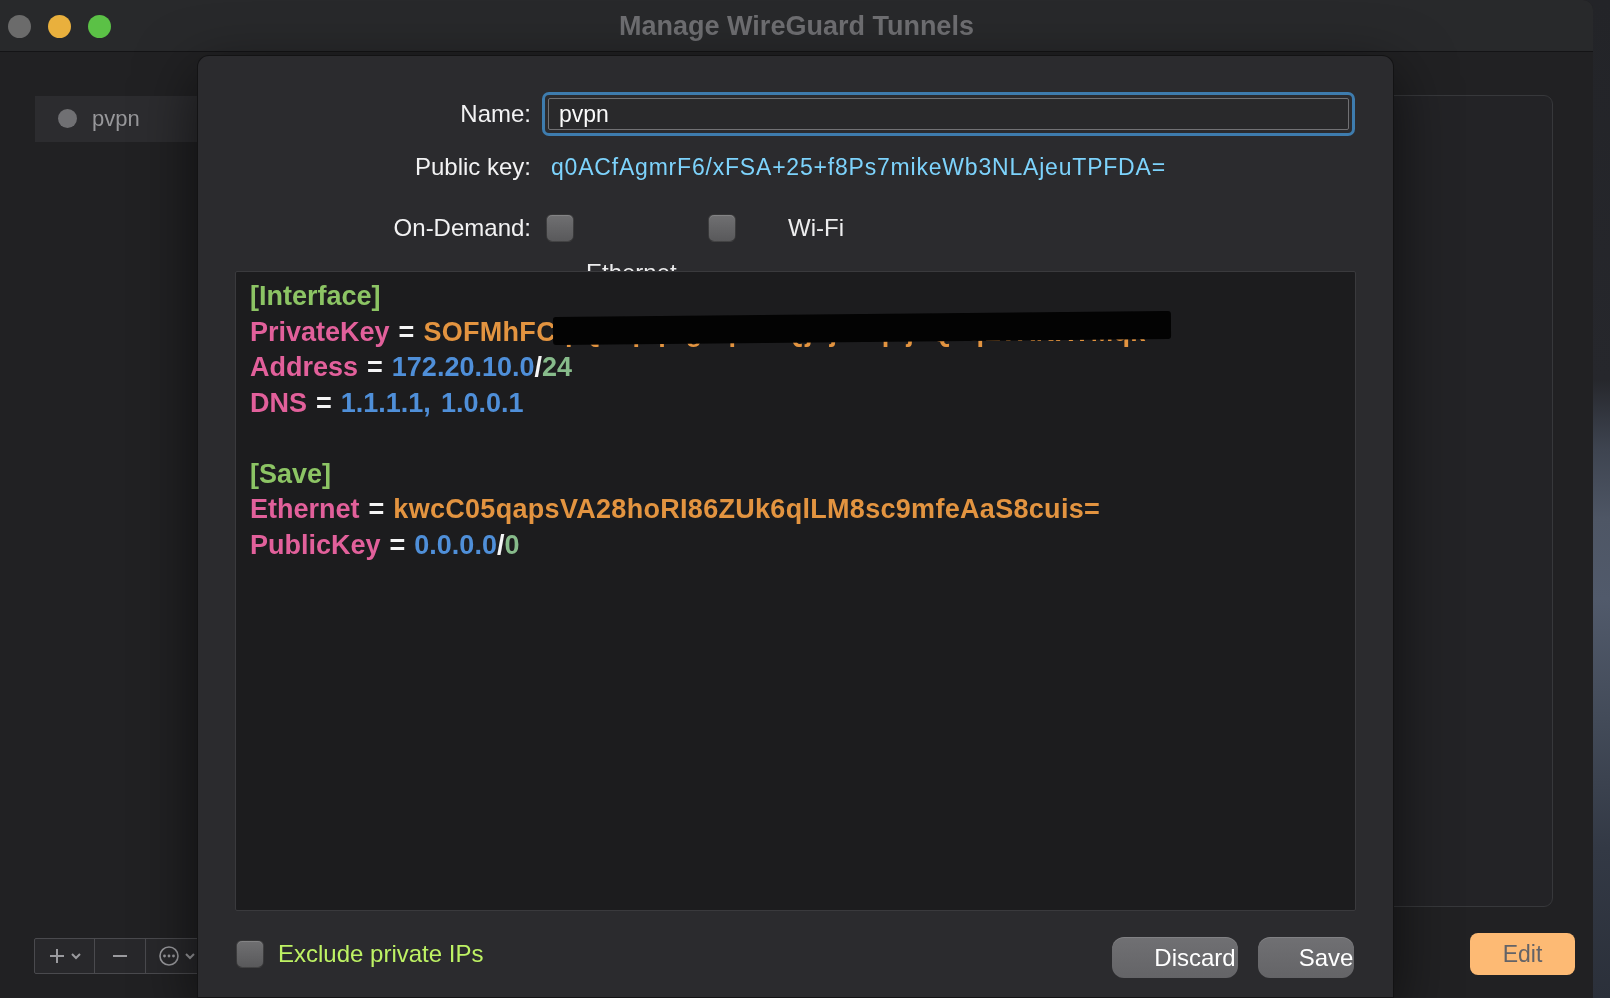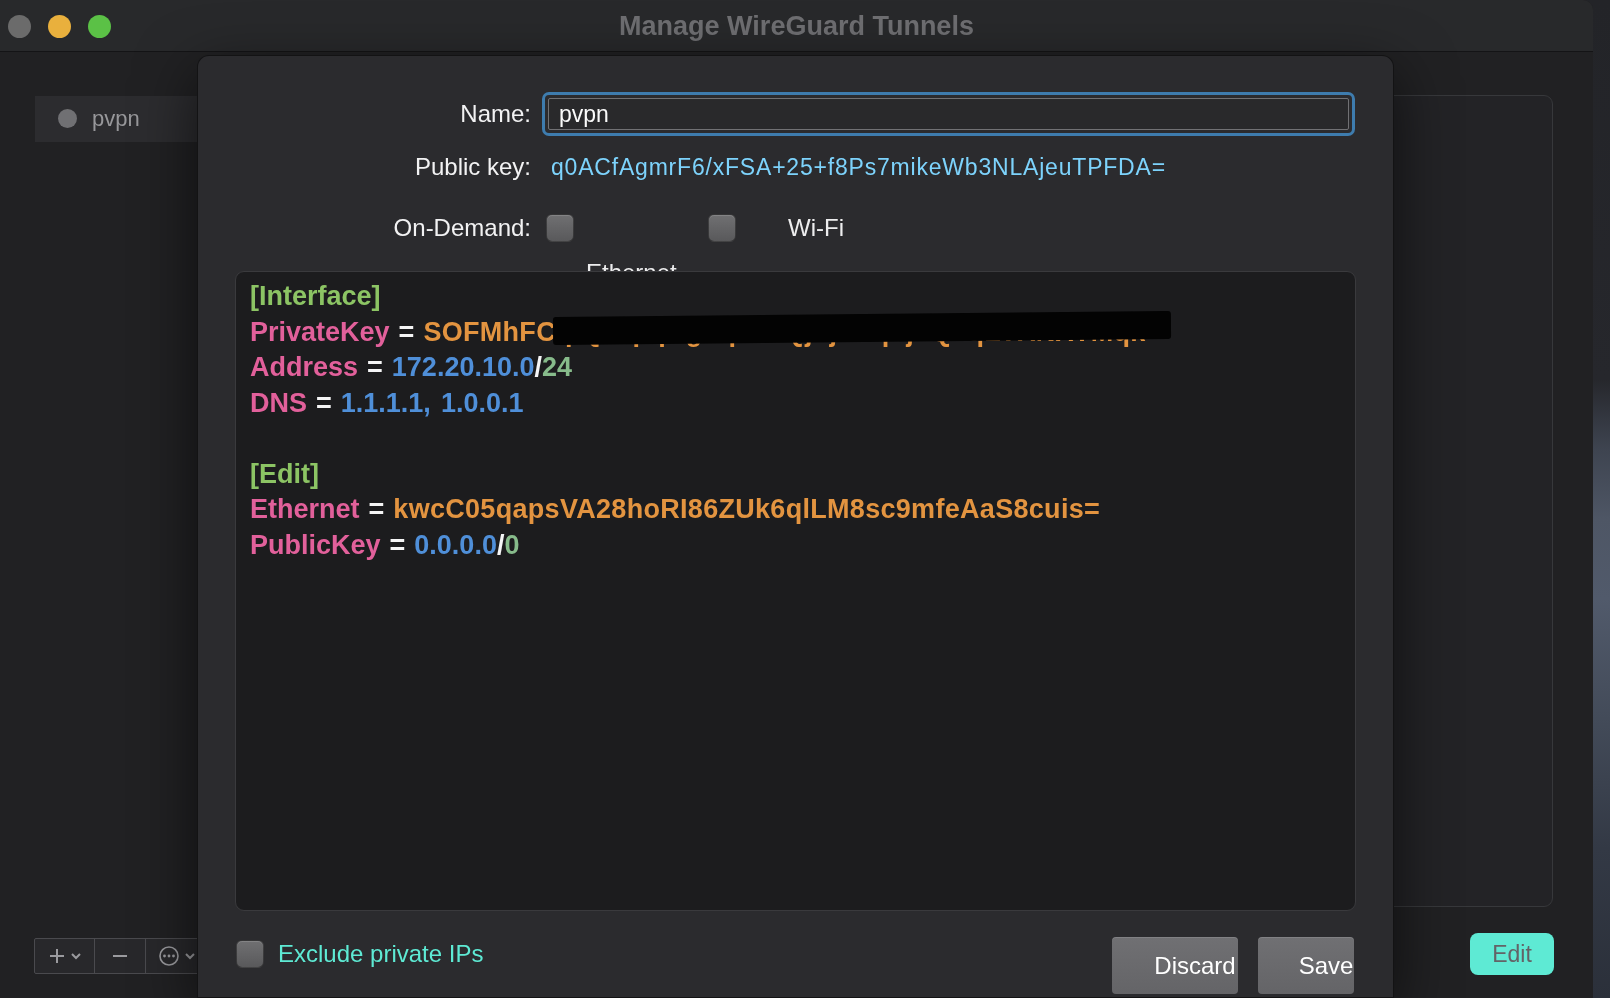--- a/index.html
+++ b/index.html
@@ -33,22 +33,22 @@
   .tunnel-row { position:absolute; left:35px; top:96px; width:162px; height:46px; background:#2C2C2F; }
   .tunnel-dot { position:absolute; left:23px; top:13px; width:19px; height:19px; border-radius:50%; background:#707073; }
   .tunnel-label { position:absolute; left:57px; top:0; height:46px; line-height:46px; font-size:22px; color:#97979A; }
 
   
   .group-box {
     position:absolute; left:215px; top:95px; width:1338px; height:812px;
     background:#232326; border:1px solid #37383B; border-radius:9px;
   }
   .edit-btn {
-    position:absolute; left:1470px; top:933px; width:84px; height:42px;
-    background:#5eead4; border:none; border-radius:8px;
+    position:absolute; left:1470px; top:933px; width:105px; height:42px;
+    background:#fdba74; border:none; border-radius:8px;
     color:#636367; font-size:23px; font-weight:500; font-family:inherit;
   }
 
   
   .segmented {
     position:absolute; left:34px; top:938px; width:175px; height:36px;
     background:#28282B; border:1px solid #4A4A4E; border-radius:2px;
     display:flex; align-items:stretch;
   }
   .seg { display:flex; align-items:center; justify-content:center; gap:4px; background:transparent; border:none; }
@@ -87,43 +87,43 @@
     box-shadow:inset 0 1px 0 rgba(255,255,255,.14);
   }
   .cb-eth { position:absolute; left:348px; top:158px; }
   .cb-wifi { position:absolute; left:510px; top:158px; }
   .cb-label { position:absolute; top:150px; height:44px; line-height:44px; font-size:24px; color:#EDEDEE; }
   .lbl-eth { left:388px;margin-top:45px; } .lbl-wifi { left:550px;margin-left:40px; }
 
   
   .config {
     position:absolute; left:37px; top:215px; width:1121px; height:640px;
-    background:#1C1C1E; border:1px solid #3A3A3D; border-radius:9px;
+    background:#1C1C1E; border:1px solid #3A3A3D; border-radius:2px;
     padding:7px 14px; font-weight:bold; font-size:27px; line-height:35.5px;
     white-space:nowrap; overflow:hidden;
   }
   .cfg-line { position:relative; height:35.5px; }
   .tk-hdr { color:var(--syntax_section); }
   .tk-key { color:var(--syntax_key); }
   .tk-eq  { color:#F5F5F6; margin:0 9px; }
   .tk-b64 { color:var(--syntax_value); letter-spacing:.3px; }
   .tk-ip  { color:var(--syntax_ip); }
   .tk-num { color:var(--syntax_number); }
   .tk-punc{ color:#F5F5F6; }
   .sp { margin-left:10px; }
   .redaction-bar {
     position:absolute; left:303px; top:-1px; width:618px; height:28px;
     background:#030303; border-radius:3px; transform:rotate(-0.55deg);
   }
 
   
   .cb-exclude { position:absolute; left:38px; top:884px; }
-  .exclude-label { position:absolute; left:80px; top:876px; height:44px; line-height:44px; font-size:24px; color:#5eead4; }
+  .exclude-label { position:absolute; left:80px; top:876px; height:44px; line-height:44px; font-size:24px; color:#bef264; }
   .btn {
-    position:absolute; top:881px; height:57px; border:none; border-radius:4px;
+    position:absolute; top:881px; height:41px; border:none; border-radius:12px;
     background:linear-gradient(180deg,#707073,#646467);
     color:#FFFFFF; font-size:24px; font-family:inherit;
     box-shadow:inset 0 1px 0 rgba(255,255,255,.12);
     padding-left:40px;
   }
   .btn-discard { left:914px; width:126px; }
   .btn-save { left:1060px; width:96px; }
 </style>
 </head>
 <body>
@@ -201,21 +201,21 @@
         <span class="redaction-bar"></span>
       </div>
       <div class="cfg-line">
         <span class="tk-key">Address</span><span class="tk-eq">=</span><span class="tk-ip">172.20.10.0</span><span class="tk-punc">/</span><span class="tk-num">24</span>
       </div>
       <div class="cfg-line">
         <span class="tk-key">DNS</span><span class="tk-eq">=</span><span class="tk-ip">1.1.1.1,</span><span class="tk-ip sp">1.0.0.1</span>
       </div>
       <div class="cfg-line"></div>
       <div class="cfg-line">
-        <span class="tk-hdr">[Edit]</span>
+        <span class="tk-hdr">[Save]</span>
       </div>
       <div class="cfg-line">
         <span class="tk-key">Ethernet</span><span class="tk-eq">=</span><span class="tk-b64">kwcC05qapsVA28hoRI86ZUk6qlLM8sc9mfeAaS8cuis=</span>
       </div>
       <div class="cfg-line">
         <span class="tk-key">PublicKey</span><span class="tk-eq">=</span><span class="tk-ip">0.0.0.0</span><span class="tk-punc">/</span><span class="tk-num">0</span>
       </div>
     </div>
 
     <div class="checkbox cb-exclude"></div>

